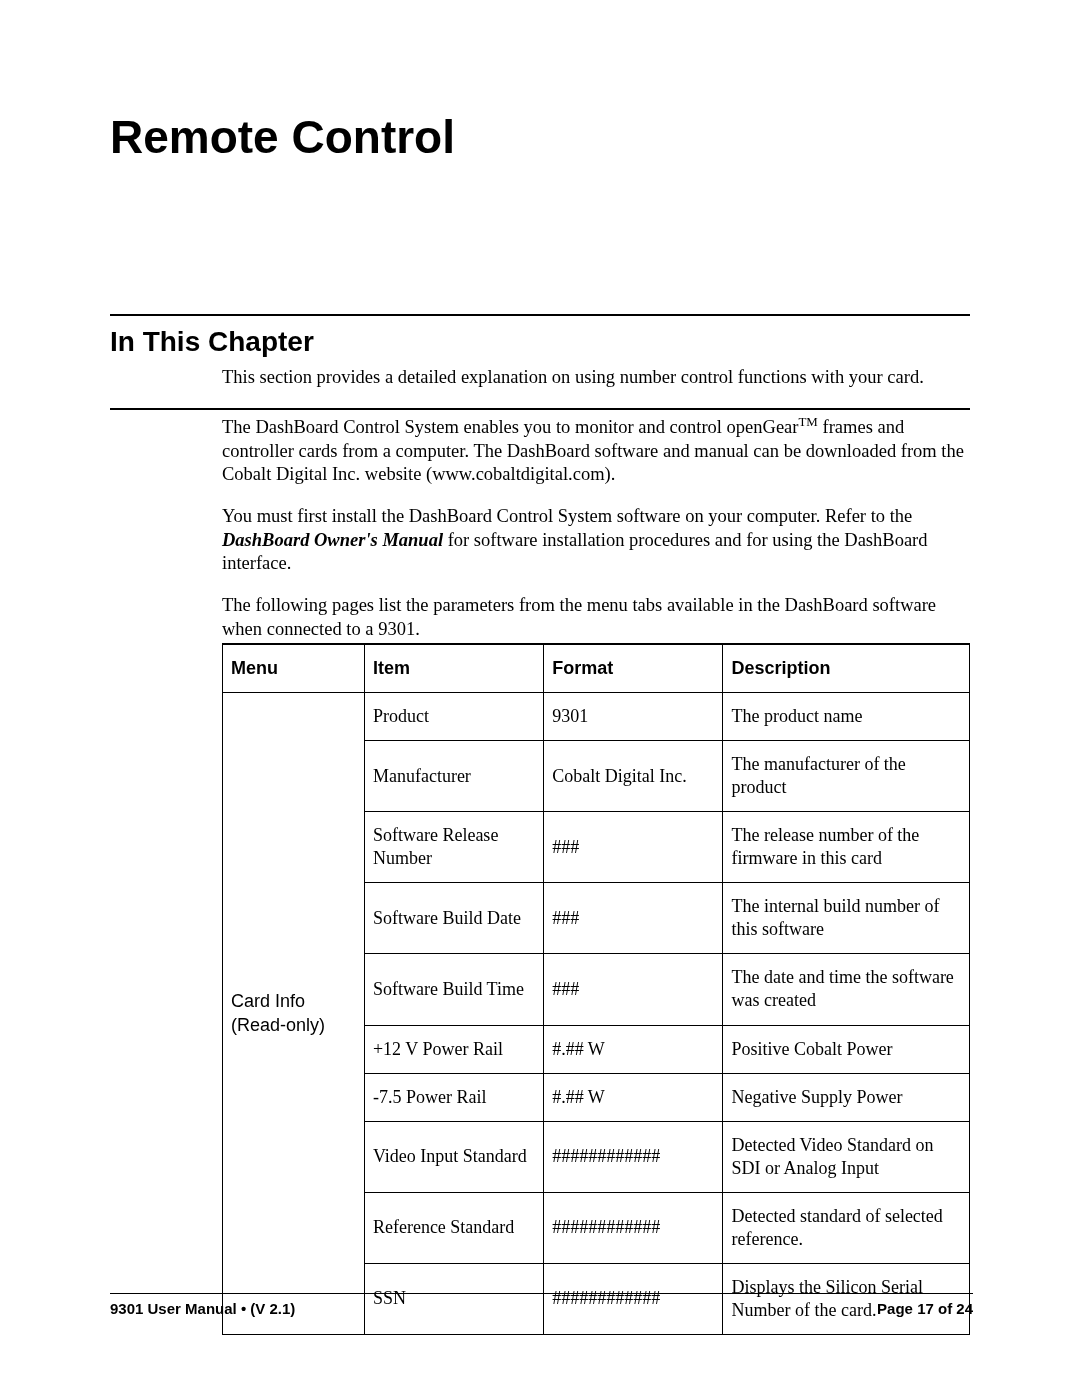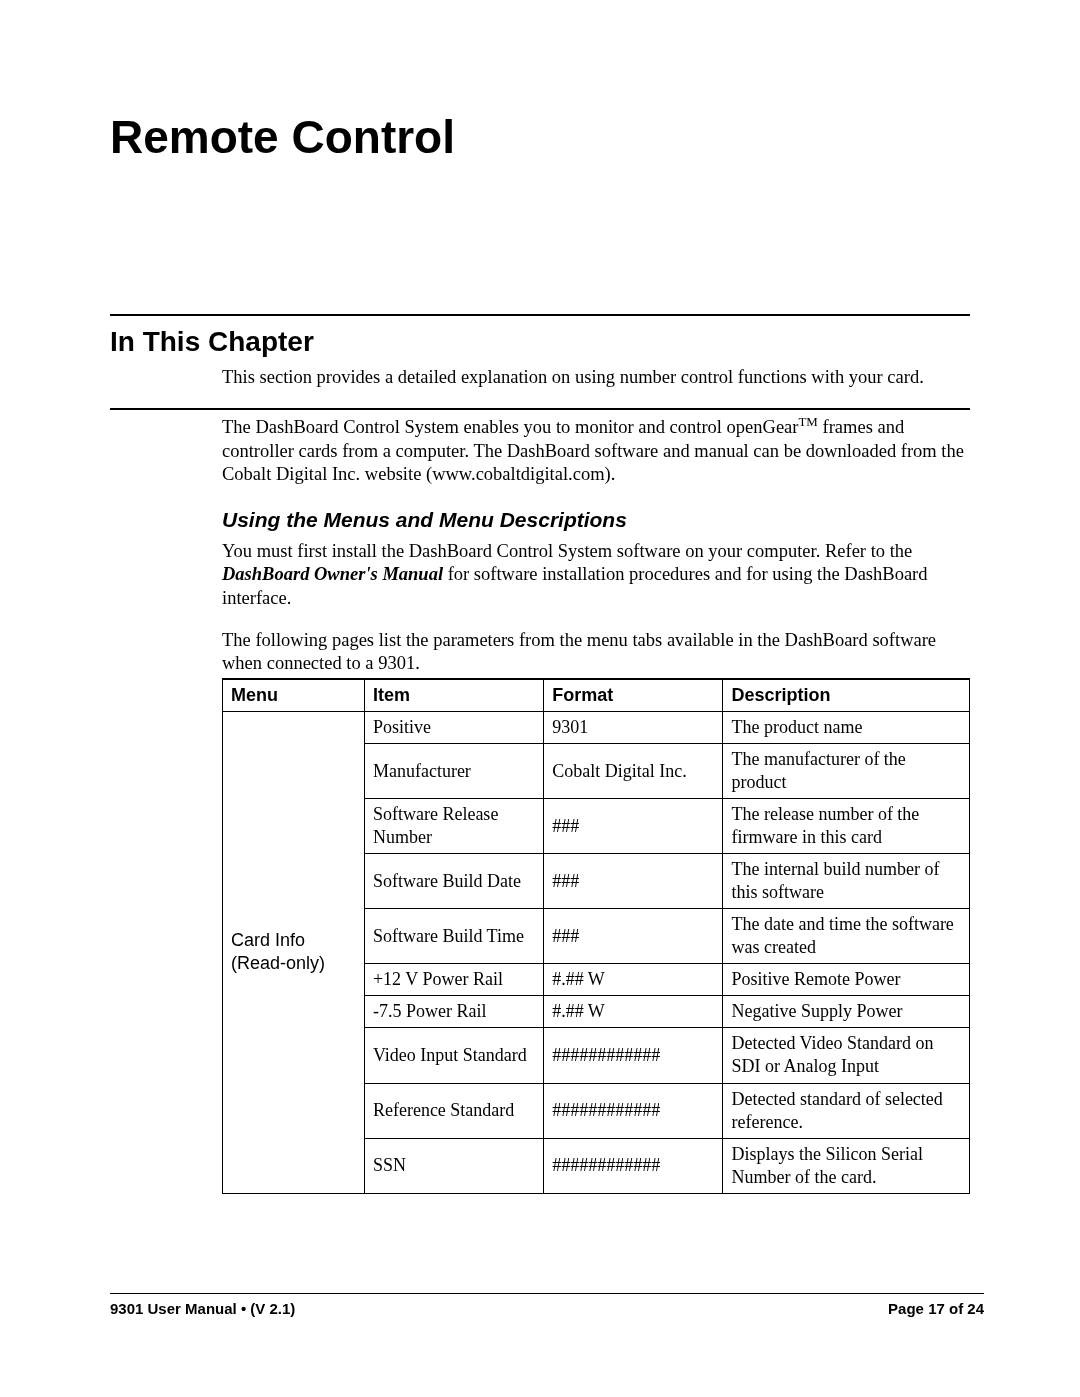--- a/index.html
+++ b/index.html
@@ -53,21 +53,21 @@
     font-style: italic;
   }
   table.param {
     border-collapse: collapse;
     width: 100%;
     font-size: 18px;
     margin-top: 2px;
   }
   table.param th, table.param td {
     border: 1px solid #000;
-    padding: 4px 8px;
+    padding: 12px 8px;
     text-align: left;
     vertical-align: middle;
   }
   table.param th {
     font-family: Arial, Helvetica, sans-serif;
     font-weight: bold;
     font-size: 18px;
     border-top: 2.5px solid #000;
     border-bottom: 1.5px solid #000;
   }
@@ -76,21 +76,21 @@
     font-weight: normal;
     font-size: 18px;
   }
   table.param .col-menu { width: 19%; }
   table.param .col-item { width: 24%; }
   table.param .col-format { width: 24%; }
   table.param .col-desc { width: 33%; }
   .footer {
     position: absolute;
     left: 110px;
-    right: 96px;
+    right: 107px;
     bottom: 60px;
     border-top: 1.5px solid #000;
     padding-top: 6px;
     font-family: Arial, Helvetica, sans-serif;
     font-weight: bold;
     font-size: 15px;
     display: flex;
     justify-content: space-between;
   }
   sup { font-size: 0.7em; }
@@ -107,21 +107,20 @@
   <div class="body-block">
     <p>This section provides a detailed explanation on using number control functions with your card.</p>
   </div>
 
   <hr class="rule">
   <div class="body-block">
     <p>
       <span>The DashBoard Control System enables you to monitor and control openGear</span><sup>TM</sup><span> frames and controller cards from a computer. The DashBoard software and manual can be downloaded from the Cobalt Digital Inc. website (www.cobaltdigital.com).</span>
     </p>
 
-    <div class="sub-heading">Using the Menus and Menu Descriptions</div>
 
     <p>
       <span>You must first install the DashBoard Control System software on your computer. Refer to the </span><span class="emph-title">DashBoard Owner's Manual</span><span> for software installation procedures and for using the DashBoard interface.</span>
     </p>
 
     <p style="margin-bottom:2px;">The following pages list the parameters from the menu tabs available in the DashBoard software when connected to a 9301.</p>
 
     <table class="param">
       <thead>
         <tr>
@@ -130,21 +129,21 @@
           <th class="col-format">Format</th>
           <th class="col-desc">Description</th>
         </tr>
       </thead>
       <tbody>
         <tr>
           <td rowspan="10" class="menu-col">
             <span>Card Info</span><br>
             <span>(Read-only)</span>
           </td>
-          <td>Positive</td>
+          <td>Product</td>
           <td>9301</td>
           <td>The product name</td>
         </tr>
         <tr>
           <td>Manufacturer</td>
           <td>Cobalt Digital Inc.</td>
           <td>The manufacturer of the product</td>
         </tr>
         <tr>
           <td>Software Release Number</td>
@@ -157,21 +156,21 @@
           <td>The internal build number of this software</td>
         </tr>
         <tr>
           <td>Software Build Time</td>
           <td>###</td>
           <td>The date and time the software was created</td>
         </tr>
         <tr>
           <td>+12 V Power Rail</td>
           <td>#.## W</td>
-          <td>Positive Remote Power</td>
+          <td>Positive Cobalt Power</td>
         </tr>
         <tr>
           <td>-7.5 Power Rail</td>
           <td>#.## W</td>
           <td>Negative Supply Power</td>
         </tr>
         <tr>
           <td>Video Input Standard</td>
           <td>############</td>
           <td>Detected Video Standard on SDI or Analog Input</td>

